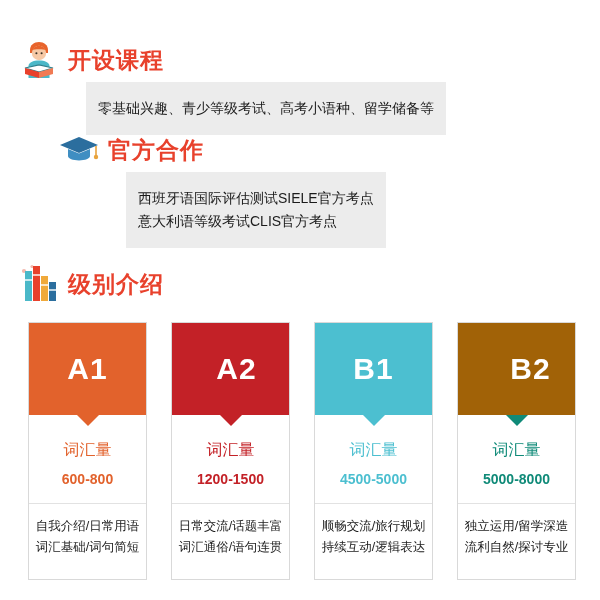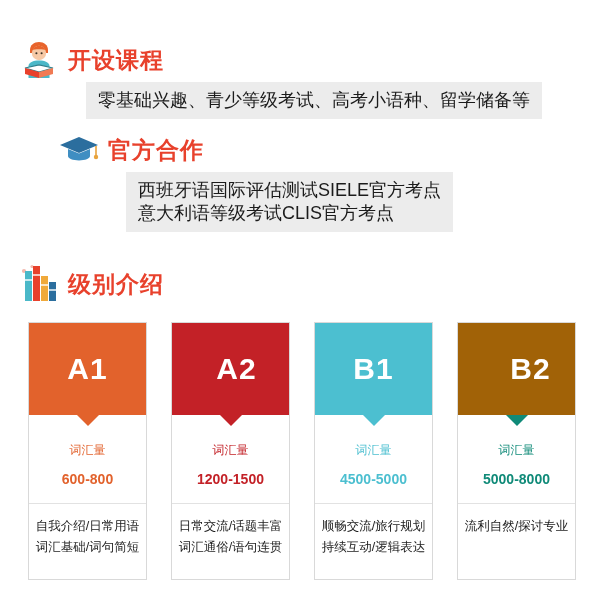--- a/index.html
+++ b/index.html
@@ -45,22 +45,22 @@
     color: #e8412c;
     letter-spacing: 1px;
     margin-left: 6px;
   }
 
   
   .body-block {
     margin-left: 86px;
     background: #ececec;
     display: inline-block;
-    padding: 7px 12px;
-    font-size: 18px;
+    padding: 15px 12px;
+    font-size: 14px;
     color: #1b1b1b;
     line-height: 23px;
     white-space: nowrap;
   }
   .body-block .line { display: block; }
 
   
   .icon-svg { display:block; }
 
   
@@ -101,21 +101,21 @@
     border-left: 11px solid transparent;
     border-right: 11px solid transparent;
     border-top: 11px solid currentColor;
   }
   .card-mid {
     padding-top: 26px;
     padding-bottom: 14px;
     text-align: center;
   }
   .voc-label {
-    font-size: 12px;
+    font-size: 16px;
     line-height: 18px;
   }
   .voc-range {
     font-size: 14px;
     font-weight: bold;
     line-height: 20px;
     margin-top: 10px;
   }
   .card-bottom {
     border-top: 1px solid #e2e2e2;
@@ -246,18 +246,19 @@
 
     <div class="card">
       <div class="card-top" style="background:#a16207;color:#0f8a78;padding-left:28px;">
         <span style="color:#fff;">B2</span>
       </div>
       <div class="card-mid">
         <div class="voc-label" style="color:#0f8a78;">词汇量</div>
         <div class="voc-range" style="color:#0f8a78;">5000-8000</div>
       </div>
       <div class="card-bottom">
+        <span class="line">独立运用/留学深造</span>
         <span class="line">流利自然/探讨专业</span>
       </div>
     </div>
 
   </div>
 </div>
 
 </body></html>

